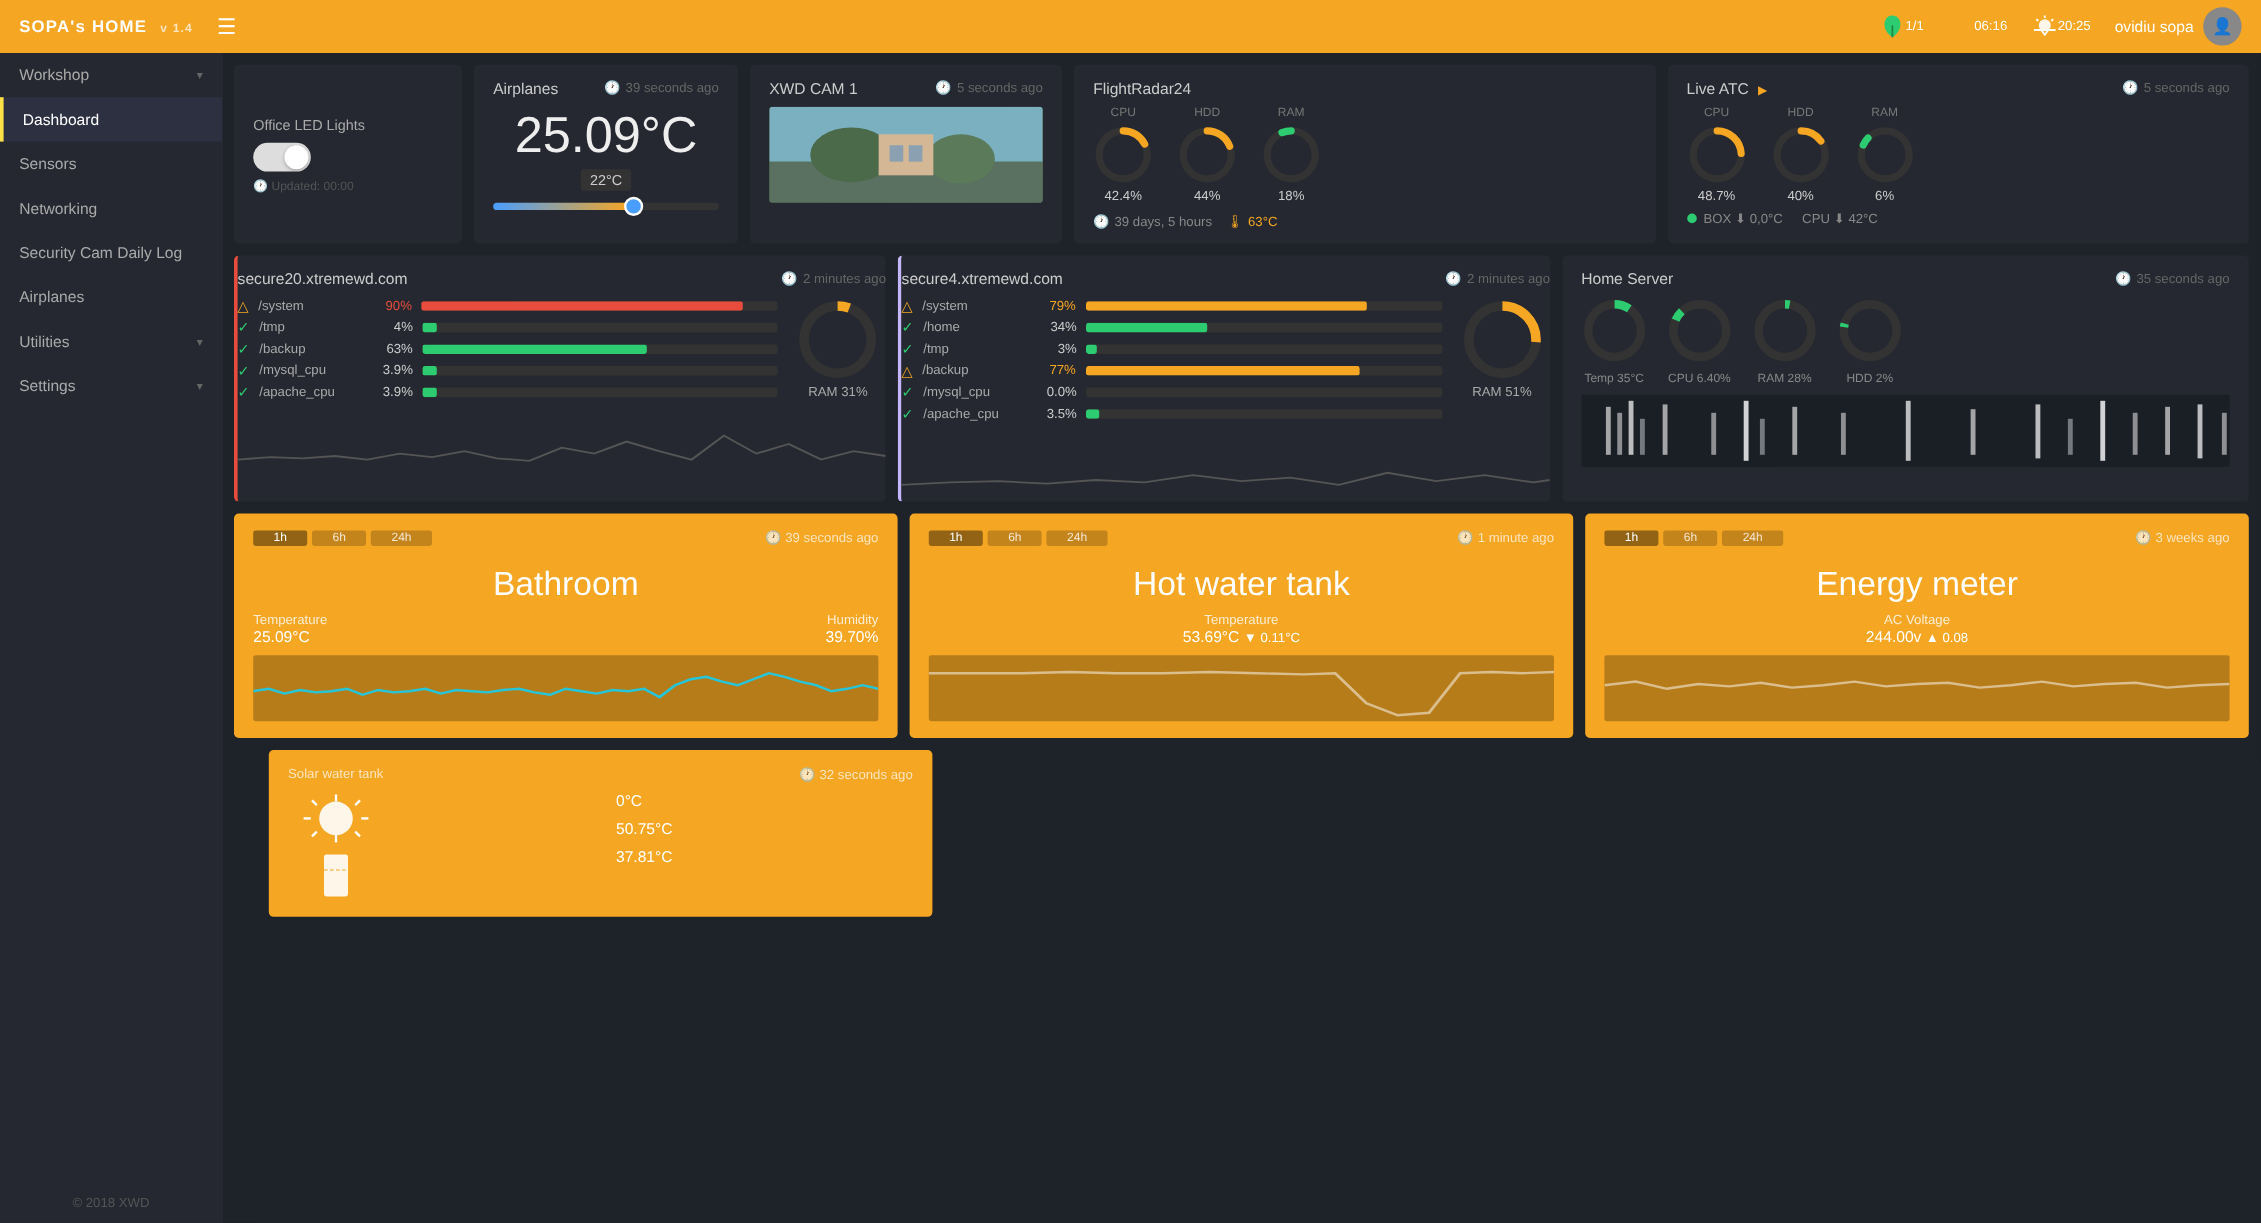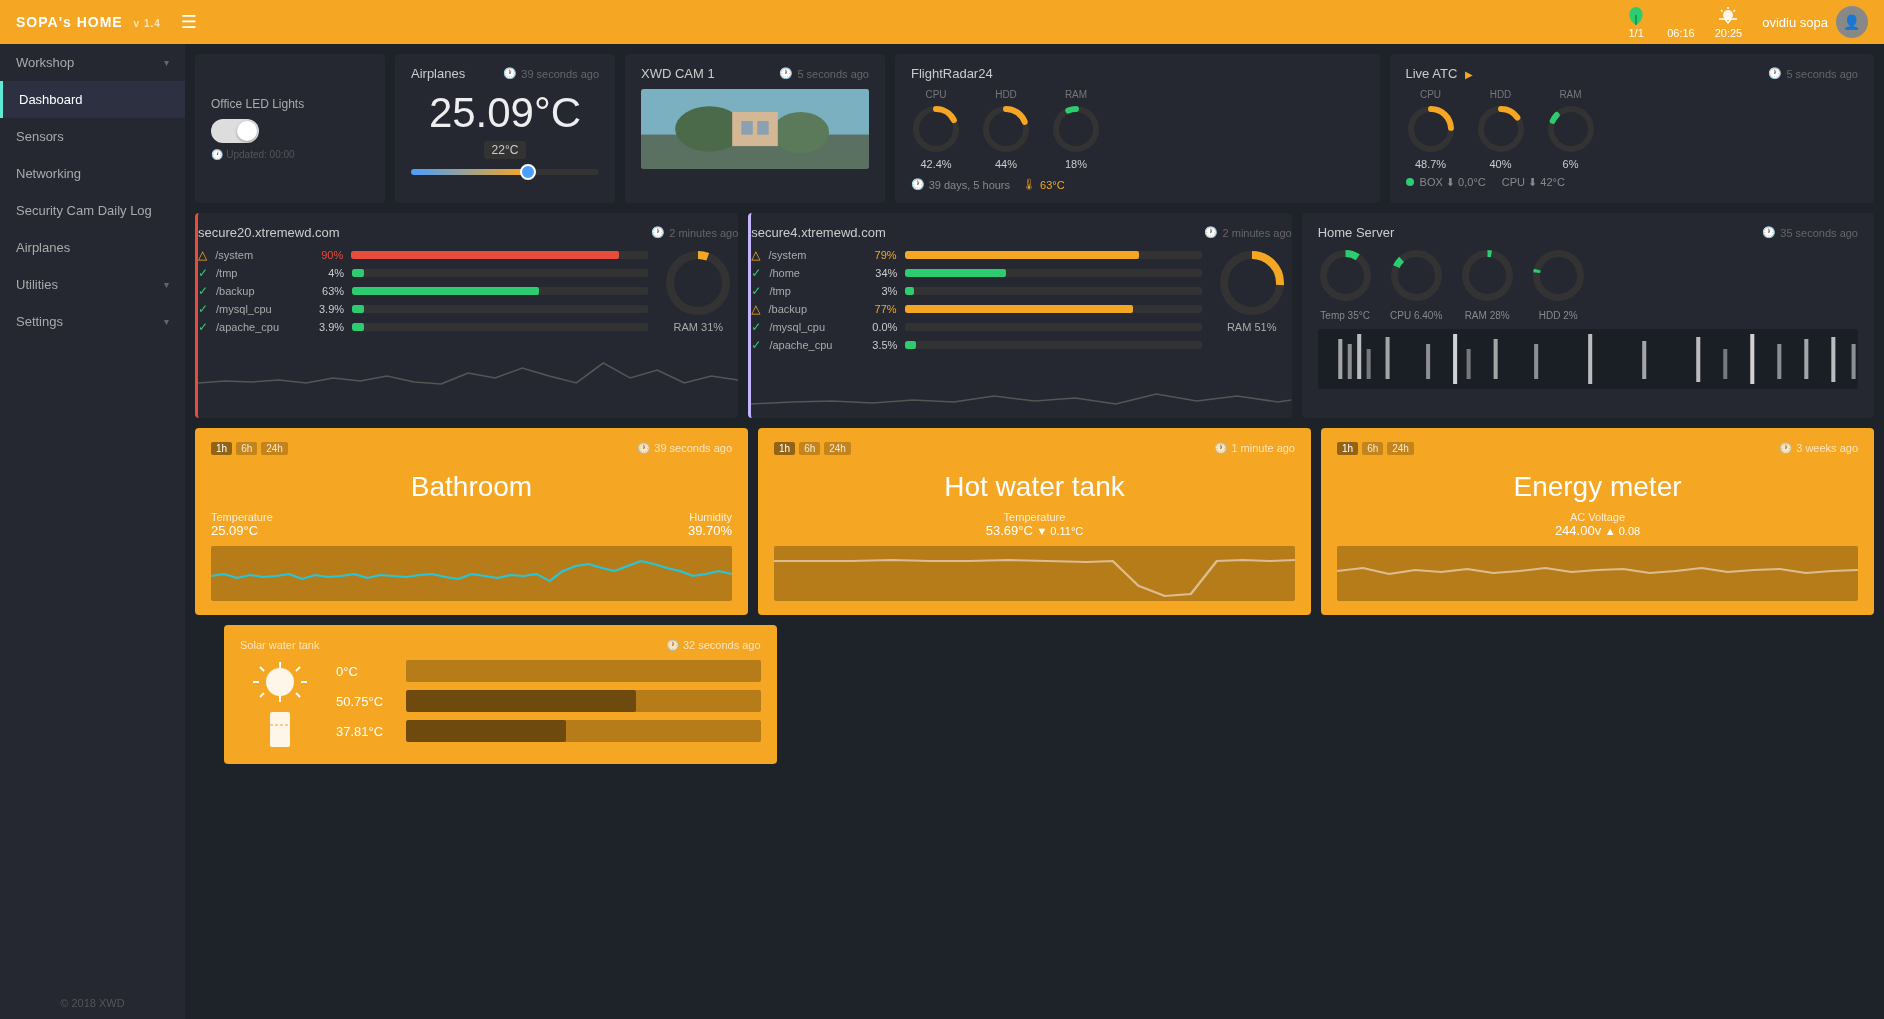--- a/index.html
+++ b/index.html
@@ -4,28 +4,28 @@
   <style>
     * { margin: 0; padding: 0; box-sizing: border-box; }
     body { font-family: 'Segoe UI', Arial, sans-serif; background: #1e2229; color: #ccc; font-size: 12px; overflow-x: hidden; }
 
     
     .topbar { display: flex; align-items: center; background: #f5a623; height: 44px; padding: 0 16px; position: fixed; top: 0; left: 0; right: 0; z-index: 100; }
     .topbar-brand { color: #fff; font-size: 14px; font-weight: bold; letter-spacing: 1px; white-space: nowrap; }
     .topbar-version { color: rgba(255,255,255,0.7); font-size: 10px; margin-left: 6px; }
     .topbar-hamburger { margin-left: 20px; color: #fff; font-size: 18px; cursor: pointer; }
     .topbar-right { margin-left: auto; display: flex; align-items: center; gap: 20px; }
-    .topbar-widget { display: flex; flex-direction: column; align-items: center; color: #fff; font-size: 11px; }
+    .topbar-widget { display: flex; align-items: center; color: #fff; font-size: 11px; }
     .topbar-user { display: flex; align-items: center; gap: 8px; color: #fff; font-size: 13px; }
     .topbar-avatar { width: 32px; height: 32px; border-radius: 50%; background: #888; overflow: hidden; display: flex; align-items: center; justify-content: center; font-size: 14px; }
 
     
     .sidebar { position: fixed; top: 44px; left: 0; width: 185px; height: calc(100vh - 44px); background: #252830; overflow-y: auto; z-index: 99; }
     .sidebar-item { display: flex; align-items: center; justify-content: space-between; padding: 11px 16px; cursor: pointer; color: #aaa; font-size: 13px; }
-    .sidebar-item.active { background: #2d3040; color: #fff; border-left: 3px solid #5eead4; }
+    .sidebar-item.active { background: #2d3040; color: #fff; border-left: 3px solid #fde047; }
     .sidebar-item.has-children { }
     .sidebar-chevron { font-size: 10px; color: #666; }
     .sidebar-footer { position: absolute; bottom: 10px; left: 0; right: 0; text-align: center; color: #555; font-size: 11px; }
 
     
     .main { margin-left: 185px; margin-top: 44px; padding: 10px; background: #1e2229; min-height: calc(100vh - 44px); }
 
     
     .top-row { display: flex; gap: 10px; margin-bottom: 10px; }
 
@@ -89,29 +89,29 @@
     .hs-stat-label { font-size: 10px; color: #888; margin-top: 4px; }
     .hs-chart { height: 50px; width: 100%; margin-top: 8px; background: #1e2229; border-radius: 2px; }
 
     
     .sensor-row { display: flex; gap: 10px; margin-bottom: 10px; }
     .sensor-card { border-radius: 4px; padding: 14px 16px; flex: 1; position: relative; background: #f5a623; color: #fff; }
     .sensor-card .s-header { display: flex; justify-content: space-between; font-size: 11px; color: rgba(255,255,255,0.7); }
     .sensor-card .s-title { font-size: 28px; font-weight: 300; text-align: center; padding: 16px 0 8px; }
     .sensor-chart { height: 55px; background: rgba(0,0,0,0.25); border-radius: 2px; margin-top: 8px; overflow: hidden; }
     .time-tabs { display: flex; gap: 4px; }
-    .time-tab { background: rgba(0,0,0,0.2); color: rgba(255,255,255,0.8); border-radius: 2px; padding: 1px 5px; font-size: 10px; cursor: pointer; text-align: right; }
+    .time-tab { background: rgba(0,0,0,0.2); color: rgba(255,255,255,0.8); border-radius: 2px; padding: 1px 17px; font-size: 10px; cursor: pointer; text-align: right; }
     .time-tab.active { background: rgba(0,0,0,0.4); color: #fff; }
 
     
     .solar-card { border-radius: 4px; padding: 14px 16px; background: #f5a623; color: #fff; }
     .solar-inner { display: flex; gap: 16px; }
     .solar-icon { display: flex; flex-direction: column; align-items: center; justify-content: center; min-width: 80px; }
     .solar-tanks { flex: 1; }
-    .solar-temp-row { display: flex; align-items: center; margin-bottom: 6px; }
+    .solar-temp-row { display: flex; align-items: center; margin-bottom: 6px; flex-direction: column; }
     .solar-temp-label { width: 70px; font-size: 13px; font-weight: 500; color: #fff; }
     .solar-bar-bg { flex: 1; height: 22px; background: rgba(0,0,0,0.25); border-radius: 2px; overflow: hidden; }
     .solar-bar-fill { height: 100%; border-radius: 2px; background: rgba(0,0,0,0.4); }
     .green-dot { display: inline-block; width: 8px; height: 8px; border-radius: 50%; background: #2ecc71; margin-right: 3px; }
     .temp-orange { color: #f5a623; }
   </style>
 </head>
 <body>
 
 <div class="topbar">

